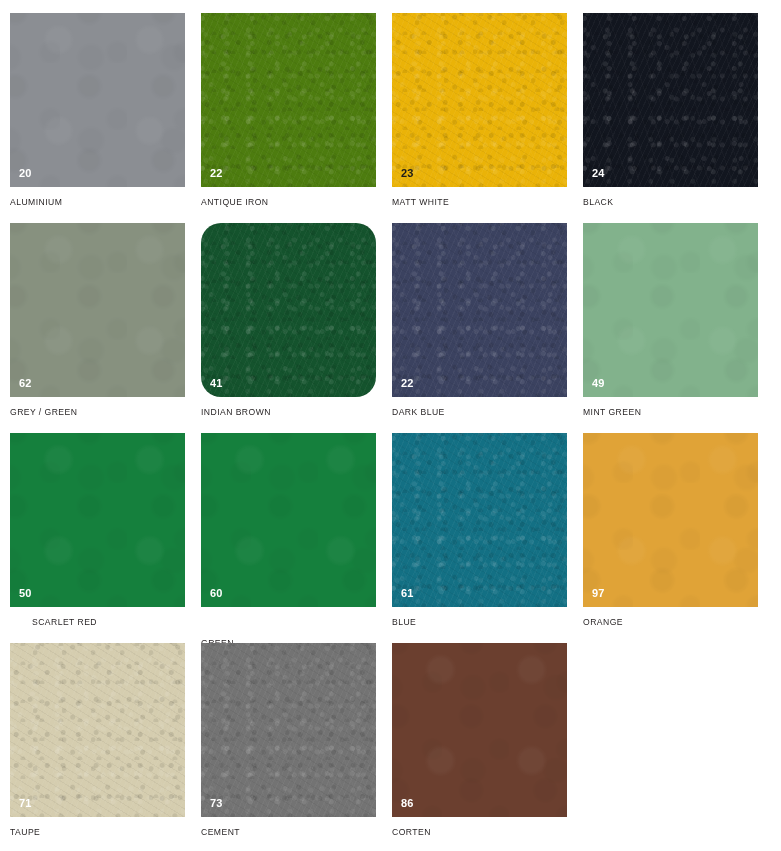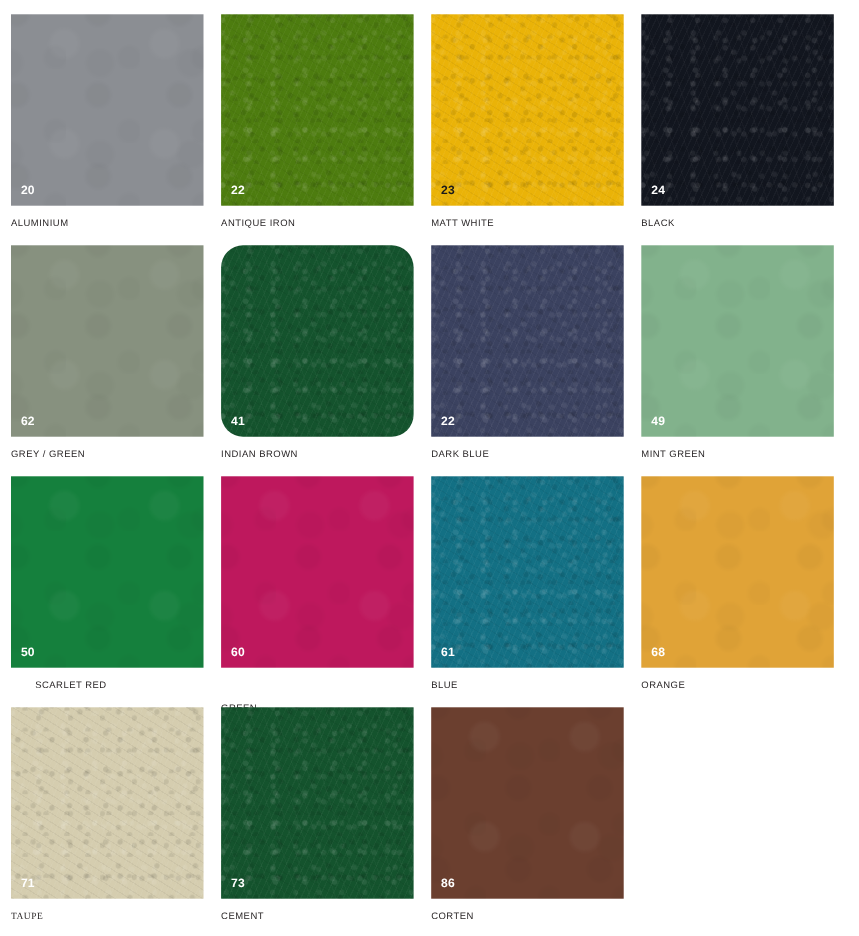--- a/index.html
+++ b/index.html
@@ -171,47 +171,47 @@
       </div>
     </div>
     <div class="swatch-row">
       <div class="swatch-cell">
         <div class="swatch-chip tex-soft" style="background-color: #15803d;">
           <span class="swatch-code">50</span>
         </div>
         <div class="swatch-name" style="color: rgb(35, 31, 32); padding-left: 22px;">SCARLET RED</div>
       </div>
       <div class="swatch-cell">
-        <div class="swatch-chip tex-soft" style="background-color: #be185d;">
+        <div class="swatch-chip tex-soft" style="background-color: #15803d;">
           <span class="swatch-code">60</span>
         </div>
         <div class="swatch-name" style="color: rgb(35, 31, 32); margin-top: 32px;">GREEN</div>
       </div>
       <div class="swatch-cell">
         <div class="swatch-chip tex-grain" style="background-color: rgb(19, 112, 132);">
           <span class="swatch-code">61</span>
         </div>
         <div class="swatch-name" style="color: rgb(35, 31, 32);">BLUE</div>
       </div>
       <div class="swatch-cell">
         <div class="swatch-chip tex-soft" style="background-color: rgb(224, 163, 55);">
-          <span class="swatch-code">68</span>
+          <span class="swatch-code">97</span>
         </div>
         <div class="swatch-name" style="color: rgb(35, 31, 32);">ORANGE</div>
       </div>
     </div>
     <div class="swatch-row">
       <div class="swatch-cell">
         <div class="swatch-chip tex-grain" style="background-color: rgb(213, 205, 175);">
           <span class="swatch-code">71</span>
         </div>
-        <div class="swatch-name" style="color: rgb(35, 31, 32); font-family: Liberation Serif, serif;">TAUPE</div>
-      </div>
-      <div class="swatch-cell">
-        <div class="swatch-chip tex-grain" style="background-color: #14532d;">
+        <div class="swatch-name" style="color: rgb(35, 31, 32);">TAUPE</div>
+      </div>
+      <div class="swatch-cell">
+        <div class="swatch-chip tex-grain" style="background-color: #737373;">
           <span class="swatch-code">73</span>
         </div>
         <div class="swatch-name" style="color: rgb(35, 31, 32);">CEMENT</div>
       </div>
       <div class="swatch-cell">
         <div class="swatch-chip tex-soft" style="background-color: rgb(107, 63, 47);">
           <span class="swatch-code">86</span>
         </div>
         <div class="swatch-name" style="color: rgb(35, 31, 32);">CORTEN</div>
       </div>

